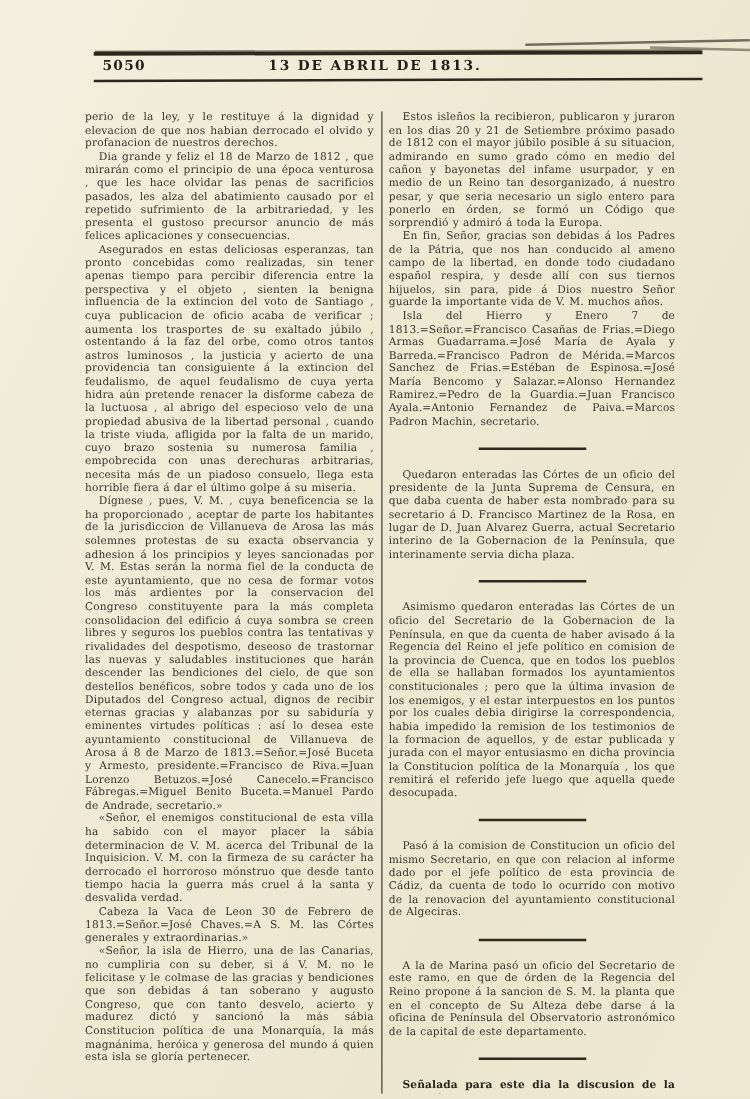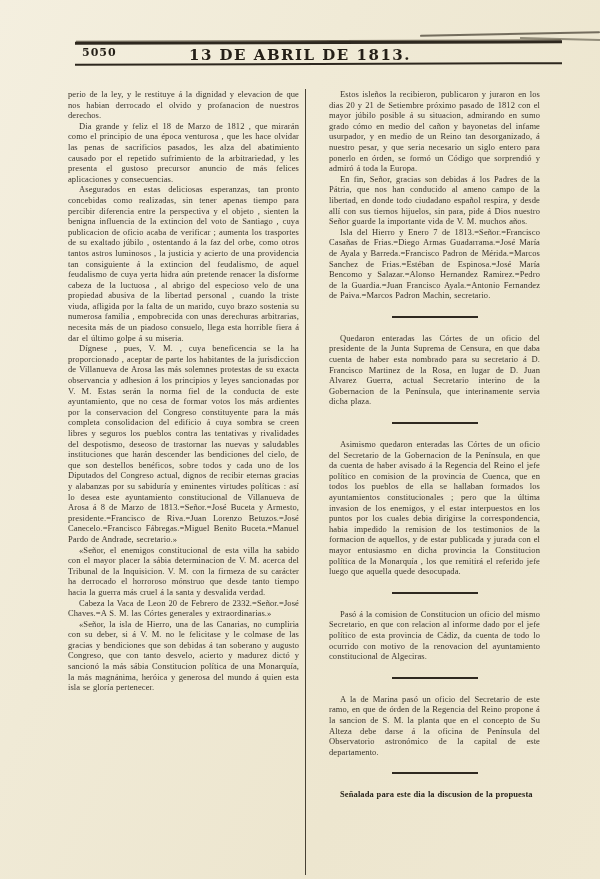--- a/index.html
+++ b/index.html
@@ -19,30 +19,30 @@
   .artifact-b{position:absolute;top:38px;left:520px;width:80px;height:2px;
     background:#55503f;transform:rotate(1.5deg);opacity:.6;}
   
   .rule-thick{position:absolute;top:41px;left:75px;width:487px;height:3px;
     background:#2d271e;transform:rotate(-.15deg);box-shadow:0 -2px 0 -1px #6a6250;}
   .rule-thin{position:absolute;top:63px;left:75px;width:487px;height:2px;
     background:#2d271e;transform:rotate(-.2deg);}
   .page-number{position:absolute;top:46px;left:82px;font-size:11px;font-weight:bold;
     letter-spacing:1px;color:#241f17;}
   .date-heading{position:absolute;top:46px;left:0;width:600px;text-align:center;
-    font-size:15px;font-weight:bold;letter-spacing:1.5px;color:#241f17;}
+    font-size:11px;font-weight:bold;letter-spacing:1.5px;color:#241f17;}
   
   .columns{position:absolute;top:89px;left:68px;width:472px;height:786px;
     display:flex;overflow:hidden;}
   .col{font-size:8.5px;line-height:10.6px;text-align:justify;
     letter-spacing:.1px;word-spacing:.5px;color:#38332b;}
   .col-left{width:231px;}
   .divider{width:1px;background:#474134;margin:0 5px 0 6px;flex:0 0 1px;}
-  .col-right{flex:1;margin-left:18px;}
-  .col p{margin:0;text-indent:11px;font-family:Liberation Serif, serif;}
+  .col-right{flex:1;}
+  .col p{margin:0;text-indent:11px;}
   .col p.no-indent{text-indent:0;}
   .sep{width:86px;height:2px;background:#2f2920;margin:15px auto;}
   .catchline{font-weight:bold;color:#2a251d;}
 </style>
 </head>
 <body>
 
 <div class="page">
 
   <div class="artifact-a"></div>
@@ -54,21 +54,21 @@
   <div class="rule-thin"></div>
 
   <div class="columns">
 
     <div class="col col-left">
       <p class="no-indent">perio de la ley, y le restituye á la dignidad y elevacion de que nos habian derrocado el olvido y profanacion de nuestros derechos.</p>
       <p>Dia grande y feliz el 18 de Marzo de 1812 , que mirarán como el principio de una época venturosa , que les hace olvidar las penas de sacrificios pasados, les alza del abatimiento causado por el repetido sufrimiento de la arbitrariedad, y les presenta el gustoso precursor anuncio de más felices aplicaciones y consecuencias.</p>
       <p>Asegurados en estas deliciosas esperanzas, tan pronto concebidas como realizadas, sin tener apenas tiempo para percibir diferencia entre la perspectiva y el objeto , sienten la benigna influencia de la extincion del voto de Santiago , cuya publicacion de oficio acaba de verificar ; aumenta los trasportes de su exaltado júbilo , ostentando á la faz del orbe, como otros tantos astros luminosos , la justicia y acierto de una providencia tan consiguiente á la extincion del feudalismo, de aquel feudalismo de cuya yerta hidra aún pretende renacer la disforme cabeza de la luctuosa , al abrigo del especioso velo de una propiedad abusiva de la libertad personal , cuando la triste viuda, afligida por la falta de un marido, cuyo brazo sostenia su numerosa familia , empobrecida con unas derechuras arbitrarias, necesita más de un piadoso consuelo, llega esta horrible fiera á dar el último golpe á su miseria.</p>
       <p>Dígnese , pues, V. M. , cuya beneficencia se la ha proporcionado , aceptar de parte los habitantes de la jurisdiccion de Villanueva de Arosa las más solemnes protestas de su exacta observancia y adhesion á los principios y leyes sancionadas por V. M. Estas serán la norma fiel de la conducta de este ayuntamiento, que no cesa de formar votos los más ardientes por la conservacion del Congreso constituyente para la más completa consolidacion del edificio á cuya sombra se creen libres y seguros los pueblos contra las tentativas y rivalidades del despotismo, deseoso de trastornar las nuevas y saludables instituciones que harán descender las bendiciones del cielo, de que son destellos benéficos, sobre todos y cada uno de los Diputados del Congreso actual, dignos de recibir eternas gracias y alabanzas por su sabiduría y eminentes virtudes políticas : así lo desea este ayuntamiento constitucional de Villanueva de Arosa á 8 de Marzo de 1813.=Señor.=José Buceta y Armesto, presidente.=Francisco de Riva.=Juan Lorenzo Betuzos.=José Canecelo.=Francisco Fábregas.=Miguel Benito Buceta.=Manuel Pardo de Andrade, secretario.»</p>
       <p>«Señor, el enemigos constitucional de esta villa ha sabido con el mayor placer la sábia determinacion de V. M. acerca del Tribunal de la Inquisicion. V. M. con la firmeza de su carácter ha derrocado el horroroso mónstruo que desde tanto tiempo hacia la guerra más cruel á la santa y desvalida verdad.</p>
-      <p>Cabeza la Vaca de Leon 20 de Febrero de 2332.=Señor.=José Chaves.=A S. M. las Córtes generales y extraordinarias.»</p>
+      <p>Cabeza la Vaca de Leon 30 de Febrero de 1813.=Señor.=José Chaves.=A S. M. las Córtes generales y extraordinarias.»</p>
       <p>«Señor, la isla de Hierro, una de las Canarias, no cumpliria con su deber, si á V. M. no le felicitase y le colmase de las gracias y bendiciones que son debidas á tan soberano y augusto Congreso, que con tanto desvelo, acierto y madurez dictó y sancionó la más sábia Constitucion política de una Monarquía, la más magnánima, heróica y generosa del mundo á quien esta isla se gloría pertenecer.</p>
     </div>
 
     <div class="divider"></div>
 
     <div class="col col-right">
       <p>Estos isleños la recibieron, publicaron y juraron en los dias 20 y 21 de Setiembre próximo pasado de 1812 con el mayor júbilo posible á su situacion, admirando en sumo grado cómo en medio del cañon y bayonetas del infame usurpador, y en medio de un Reino tan desorganizado, á nuestro pesar, y que seria necesario un siglo entero para ponerlo en órden, se formó un Código que sorprendió y admiró á toda la Europa.</p>
       <p>En fin, Señor, gracias son debidas á los Padres de la Pátria, que nos han conducido al ameno campo de la libertad, en donde todo ciudadano español respira, y desde allí con sus tiernos hijuelos, sin para, pide á Dios nuestro Señor guarde la importante vida de V. M. muchos años.</p>
       <p>Isla del Hierro y Enero 7 de 1813.=Señor.=Francisco Casañas de Frias.=Diego Armas Guadarrama.=José María de Ayala y Barreda.=Francisco Padron de Mérida.=Marcos Sanchez de Frias.=Estéban de Espinosa.=José María Bencomo y Salazar.=Alonso Hernandez Ramirez.=Pedro de la Guardia.=Juan Francisco Ayala.=Antonio Fernandez de Paiva.=Marcos Padron Machin, secretario.</p>
 

